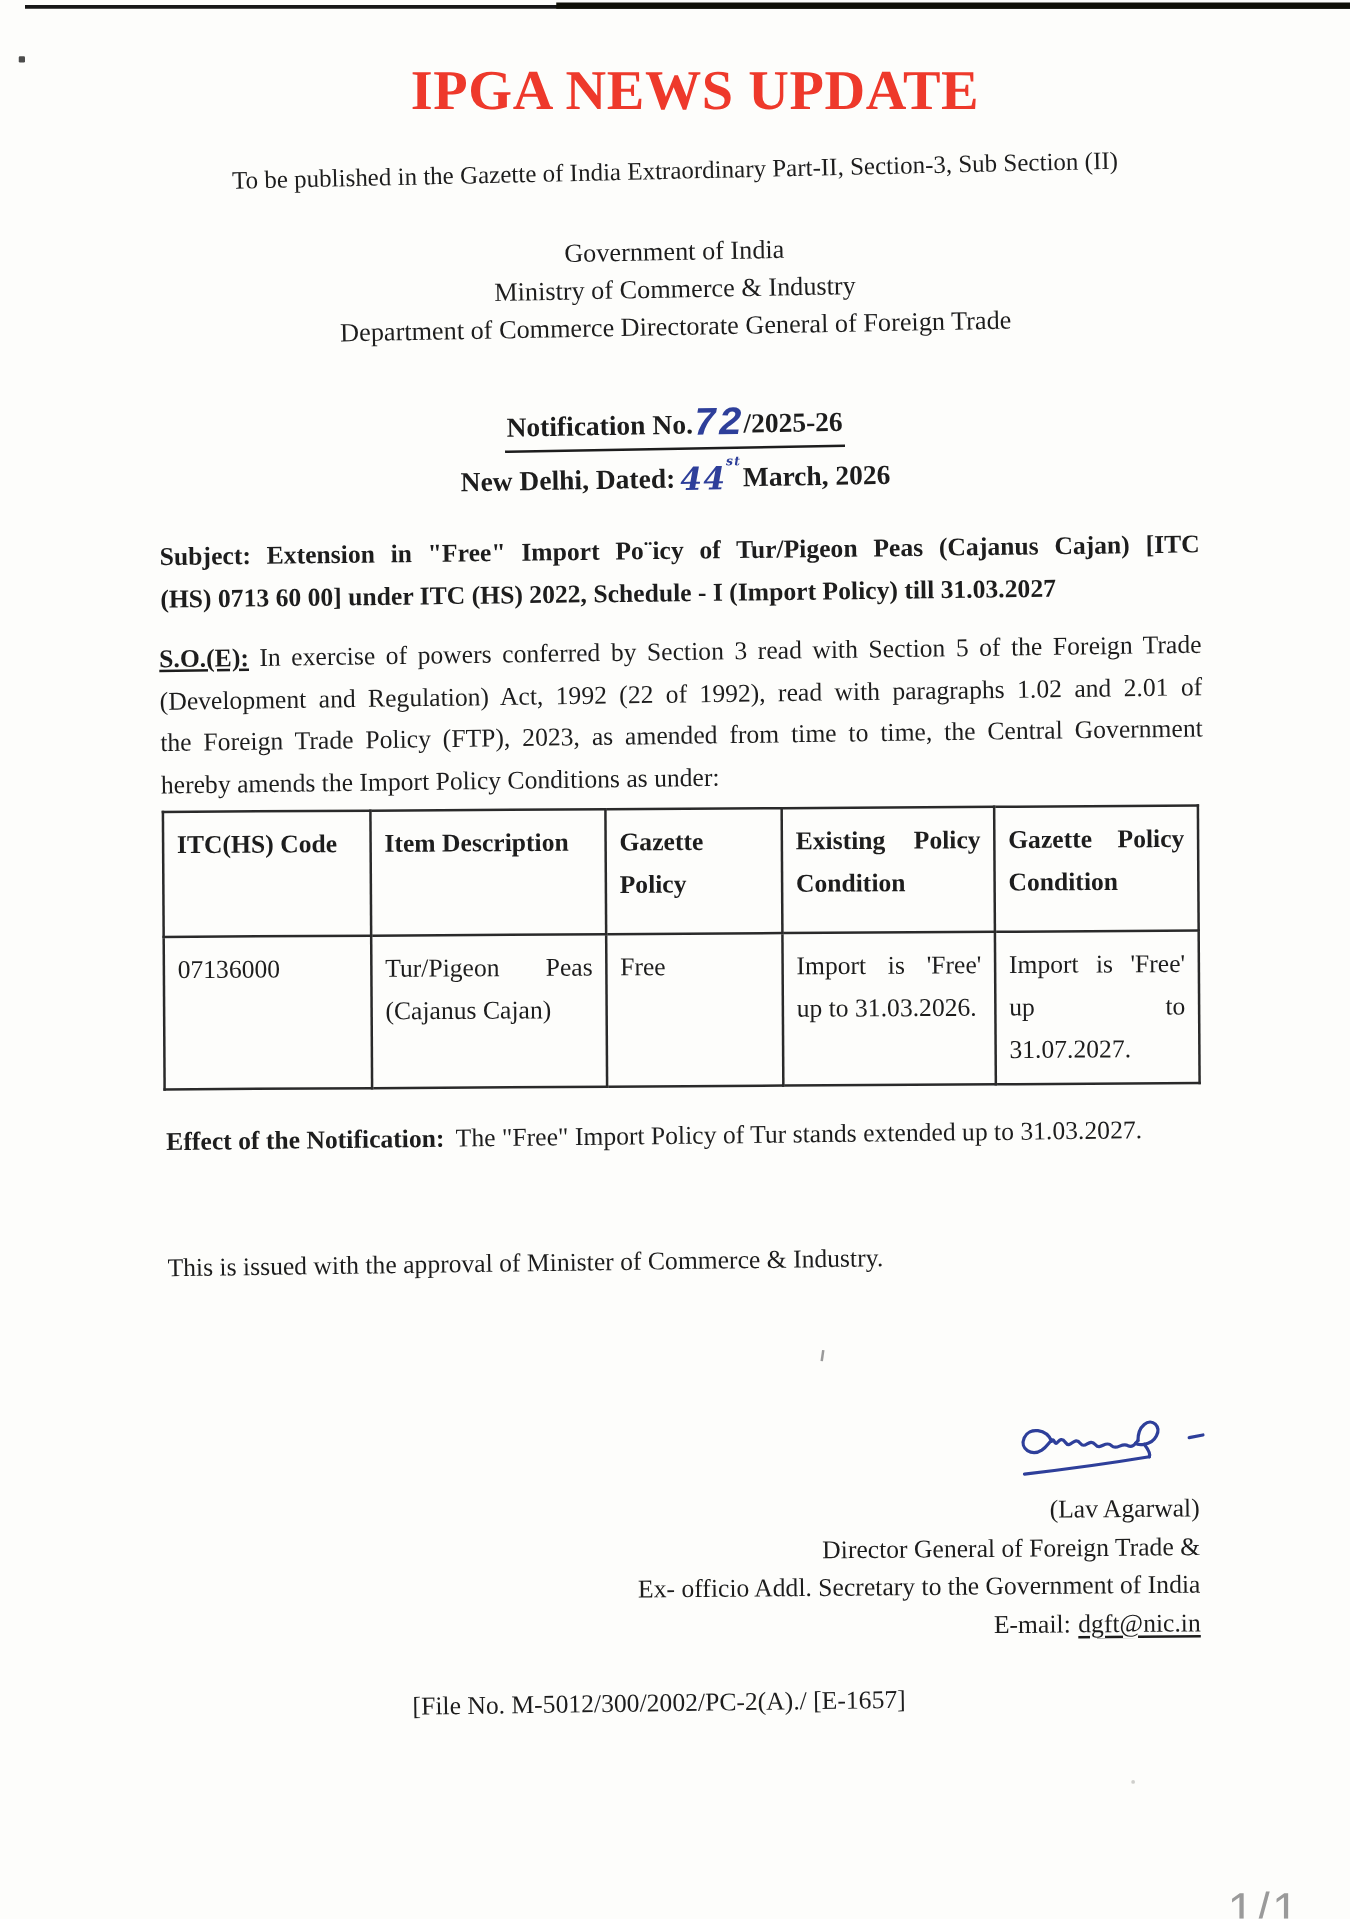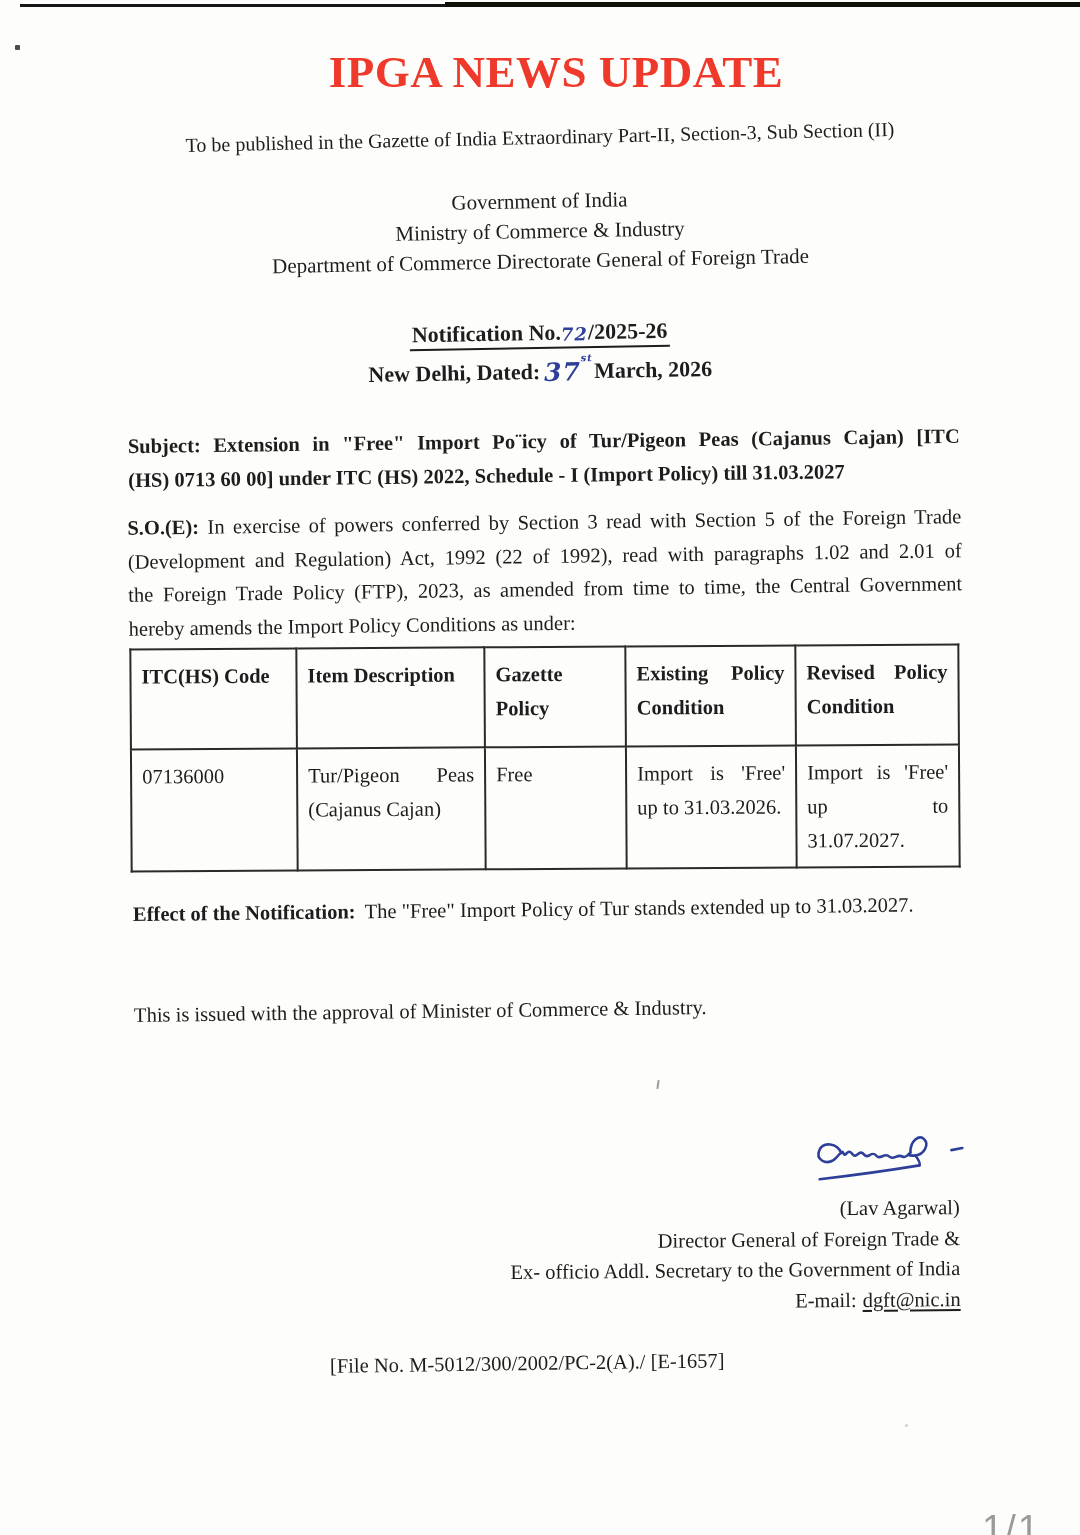--- a/index.html
+++ b/index.html
@@ -38,36 +38,36 @@
     position: absolute; top: 320px; left: 0; width: 100%;
     text-align: center; font-weight: bold; font-size: 22px;
     transform: rotate(-1.0deg);
   }
   .notif-line1 { display: inline-block; border-bottom: 2px solid #1d1d1d; padding: 0 2px 1px 2px; }
   .notif-line2 { margin-top: 7px; }
   .handwritten {
     color: #2e3f9a; font-style: italic; font-family: "DejaVu Serif", serif;
     letter-spacing: 1px;
   }
-  .hw-number { font-size: 18px; position: relative; top: 1px; }
+  .hw-number { font-size: 32px; position: relative; top: 1px; font-family: Liberation Mono, monospace; }
   .hw-day { font-size: 25px; position: relative; top: 2px; margin-left: 4px; }
   .hw-ord { font-size: 10px; position: relative; top: -9px; margin-right: 1px; }
 
   .subject-block {
     position: absolute; top: 424px; left: 128px; width: 832px;
     font-weight: bold; font-size: 20.5px; line-height: 34px;
     transform: rotate(-0.7deg);
   }
   .just-line { text-align: justify; text-align-last: justify; }
 
   .so-block {
     position: absolute; top: 506px; left: 128px; width: 834px;
     font-size: 20.5px; line-height: 33.5px; transform: rotate(-0.8deg);
   }
-  .so-label { font-weight: bold; }
+  .so-label { font-weight: bold; text-decoration: underline; }
 
   .policy-table {
     position: absolute; top: 646px; left: 130px;
     border-collapse: collapse; table-layout: fixed; width: 828px;
     font-size: 20.5px; transform: rotate(-0.35deg);
     background: #fdfdfb;
   }
   .policy-table th, .policy-table td {
     border: 2px solid #2a2a2a; vertical-align: top;
     padding: 9px 10px; line-height: 34px; font-weight: normal;
@@ -126,21 +126,21 @@
     <div>Government of India</div>
     <div>Ministry of Commerce &amp; Industry</div>
     <div>Department of Commerce Directorate General of Foreign Trade</div>
   </div>
 
   <div class="notif-block">
     <div>
       <span class="notif-line1"><span>Notification No.</span><span class="handwritten hw-number">72</span><span>/2025-26</span></span>
     </div>
     <div class="notif-line2">
-      <span>New Delhi, Dated:</span><span class="handwritten hw-day">37</span><sup class="handwritten hw-ord">st</sup><span>March, 2026</span>
+      <span>New Delhi, Dated:</span><span class="handwritten hw-day">44</span><sup class="handwritten hw-ord">st</sup><span>March, 2026</span>
     </div>
   </div>
 
   <div class="subject-block">
     <div class="just-line">Subject: Extension in "Free" Import Po¨icy of Tur/Pigeon Peas (Cajanus Cajan) [ITC</div>
     <div>(HS) 0713 60 00] under ITC (HS) 2022, Schedule - I (Import Policy) till 31.03.2027</div>
   </div>
 
   <div class="so-block">
     <div class="just-line"><span class="so-label">S.O.(E):</span> <span>In exercise of powers conferred by Section 3 read with Section 5 of the Foreign Trade</span></div>
@@ -156,21 +156,21 @@
         <col style="width:141px">
         <col style="width:170px">
         <col style="width:163px">
     </colgroup>
     <tbody>
         <tr>
       <th>ITC(HS) Code</th>
       <th>Item Description</th>
       <th>Gazette Policy</th>
       <th>Existing Policy Condition</th>
-      <th>Revised Policy Condition</th>
+      <th>Gazette Policy Condition</th>
     </tr>
     <tr>
       <td>07136000</td>
       <td class="cell-justify">Tur/Pigeon Peas (Cajanus Cajan)</td>
       <td>Free</td>
       <td class="cell-justify">Import is 'Free' up to 31.03.2026.</td>
       <td class="cell-justify">Import is 'Free' up to 31.07.2027.</td>
     </tr>
   </tbody>
     </table>

